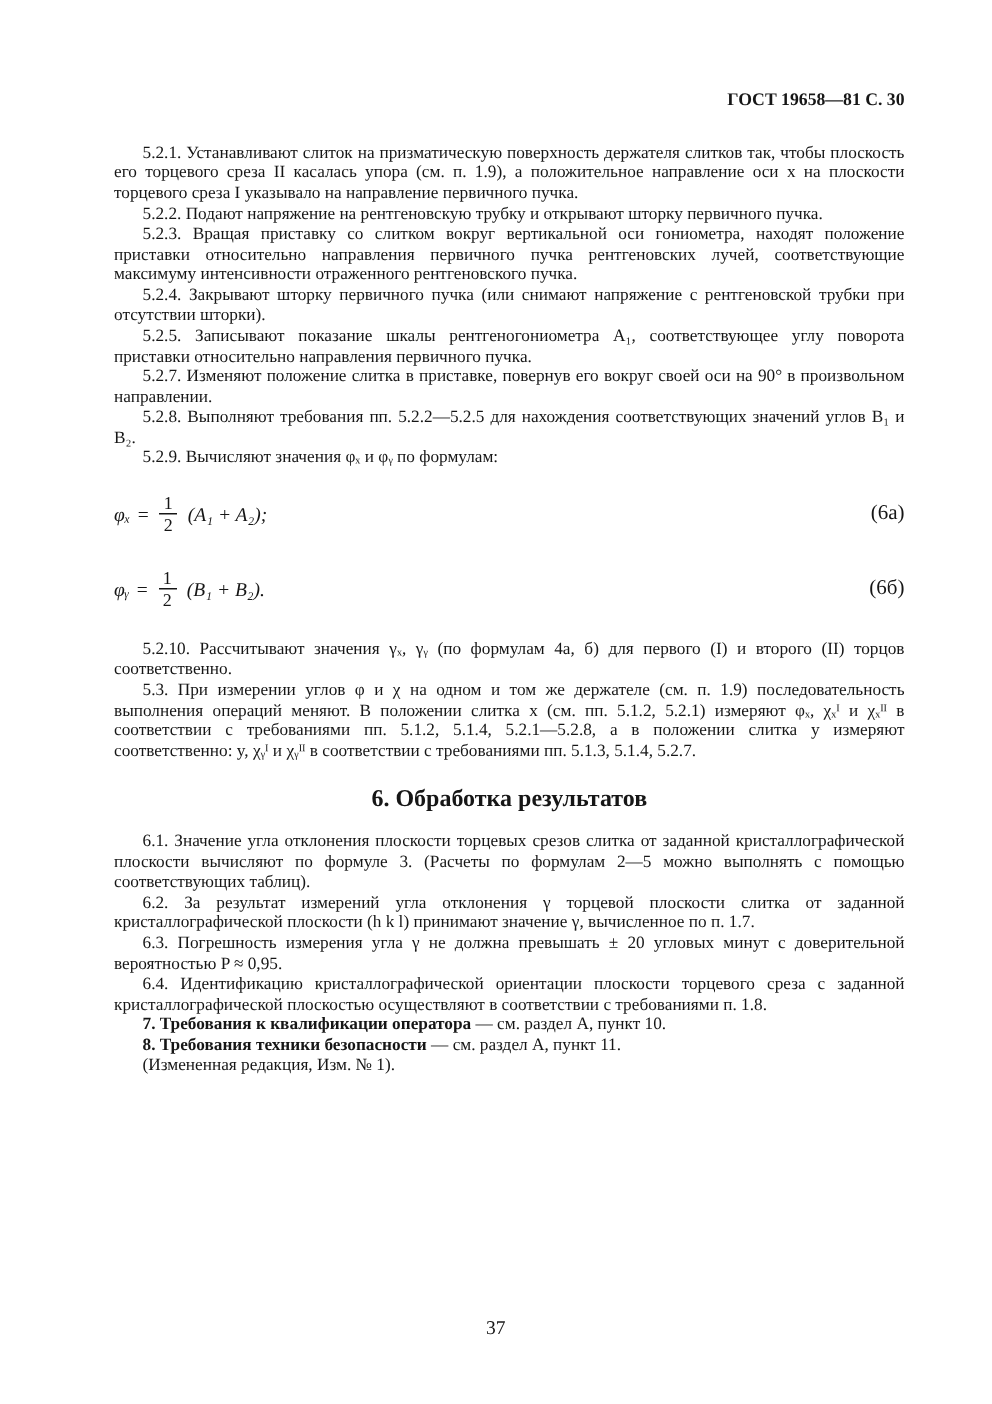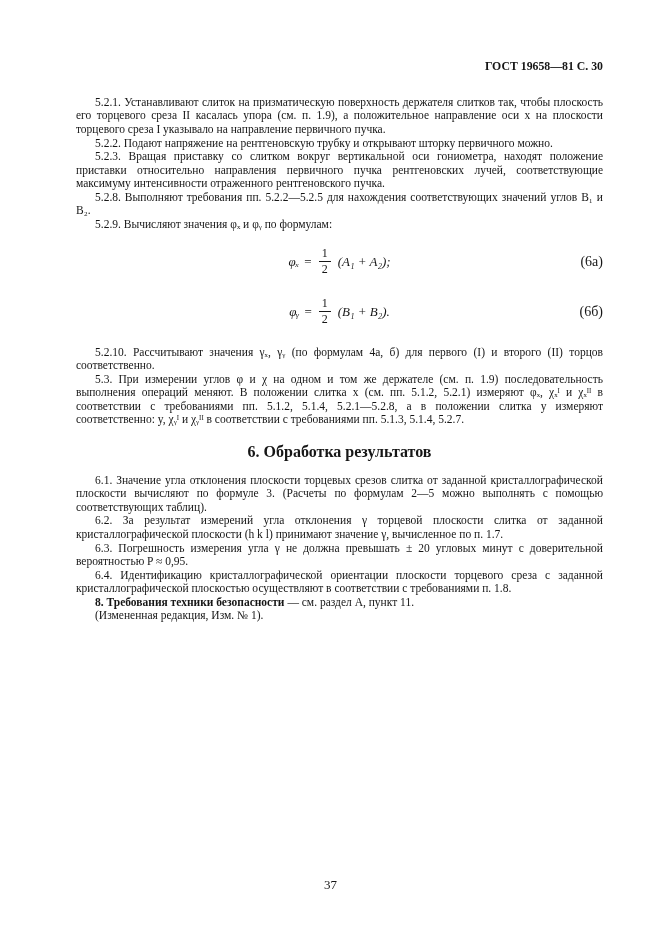--- a/index.html
+++ b/index.html
@@ -27,21 +27,21 @@
     margin-bottom: 22px;
   }
   p.body-par {
     margin: 0;
     text-align: justify;
     text-indent: 19px;
   }
   .formula-row {
     position: relative;
     display: flex;
-    justify-content: center;
+    justify-content: flex-start;
     align-items: center;
     margin: 14px 0 18px;
     min-height: 32px;
   }
   .formula {
     display: inline-flex;
     align-items: center;
     gap: 5px;
     font-size: 13px;
   }
@@ -96,22 +96,25 @@
 </head>
 <body>
 
 <div class="page">
 
   <div class="doc-header">ГОСТ 19658—81 С. 30</div>
 
   <div>
 
     <p class="body-par">5.2.1. Устанавливают слиток на призматическую поверхность держателя слитков так, чтобы плоскость его торцевого среза II касалась упора (см. п. 1.9), а положительное направление оси x на плоскости торцевого среза I указывало на направление первичного пучка.</p>
-    <p class="body-par">5.2.2. Подают напряжение на рентгеновскую трубку и открывают шторку первичного можно.</p>
+    <p class="body-par">5.2.2. Подают напряжение на рентгеновскую трубку и открывают шторку первичного пучка.</p>
     <p class="body-par">5.2.3. Вращая приставку со слитком вокруг вертикальной оси гониометра, находят положение приставки относительно направления первичного пучка рентгеновских лучей, соответствующие максимуму интенсивности отраженного рентгеновского пучка.</p>
+    <p class="body-par">5.2.4. Закрывают шторку первичного пучка (или снимают напряжение с рентгеновской трубки при отсутствии шторки).</p>
+    <p class="body-par">5.2.5. Записывают показание шкалы рентгеногониометра A₁, соответствующее углу поворота приставки относительно направления первичного пучка.</p>
+    <p class="body-par">5.2.7. Изменяют положение слитка в приставке, повернув его вокруг своей оси на 90° в произвольном направлении.</p>
     <p class="body-par">5.2.8. Выполняют требования пп. 5.2.2—5.2.5 для нахождения соответствующих значений углов B₁ и B₂.</p>
     <p class="body-par">5.2.9. Вычисляют значения φₓ и φᵧ по формулам:</p>
 
     <div class="formula-row">
       <span class="formula">
         <span class="var">φₓ</span>
         <span>=</span>
         <span class="frac">
           <span class="num">1</span>
           <span class="den">2</span>
@@ -137,20 +140,21 @@
     <p class="body-par">5.2.10. Рассчитывают значения γₓ, γᵧ (по формулам 4а, б) для первого (I) и второго (II) торцов соответственно.</p>
     <p class="body-par">5.3. При измерении углов φ и χ на одном и том же держателе (см. п. 1.9) последовательность выполнения операций меняют. В положении слитка x (см. пп. 5.1.2, 5.2.1) измеряют φₓ, χₓᴵ и χₓᴵᴵ в соответствии с требованиями пп. 5.1.2, 5.1.4, 5.2.1—5.2.8, а в положении слитка y измеряют соответственно: y, χᵧᴵ и χᵧᴵᴵ в соответствии с требованиями пп. 5.1.3, 5.1.4, 5.2.7.</p>
 
     <h3 class="section-heading">6. Обработка результатов</h3>
 
     <p class="body-par">6.1. Значение угла отклонения плоскости торцевых срезов слитка от заданной кристаллографической плоскости вычисляют по формуле 3. (Расчеты по формулам 2—5 можно выполнять с помощью соответствующих таблиц).</p>
     <p class="body-par">6.2. За результат измерений угла отклонения γ торцевой плоскости слитка от заданной кристаллографической плоскости (h k l) принимают значение γ, вычисленное по п. 1.7.</p>
     <p class="body-par">6.3. Погрешность измерения угла γ не должна превышать ± 20 угловых минут с доверительной вероятностью P ≈ 0,95.</p>
     <p class="body-par">6.4. Идентификацию кристаллографической ориентации плоскости торцевого среза с заданной кристаллографической плоскостью осуществляют в соответствии с требованиями п. 1.8.</p>
 
+    <p class="body-par"><span class="bold-lead">7. Требования к квалификации оператора</span><span> — см. раздел А, пункт 10.</span></p>
 
     <p class="body-par"><span class="bold-lead">8. Требования техники безопасности</span><span> — см. раздел А, пункт 11.</span></p>
 
     <p class="body-par amendment">(Измененная редакция, Изм. № 1).</p>
 
   </div>
 
   <div class="page-number">37</div>
 
 </div>

